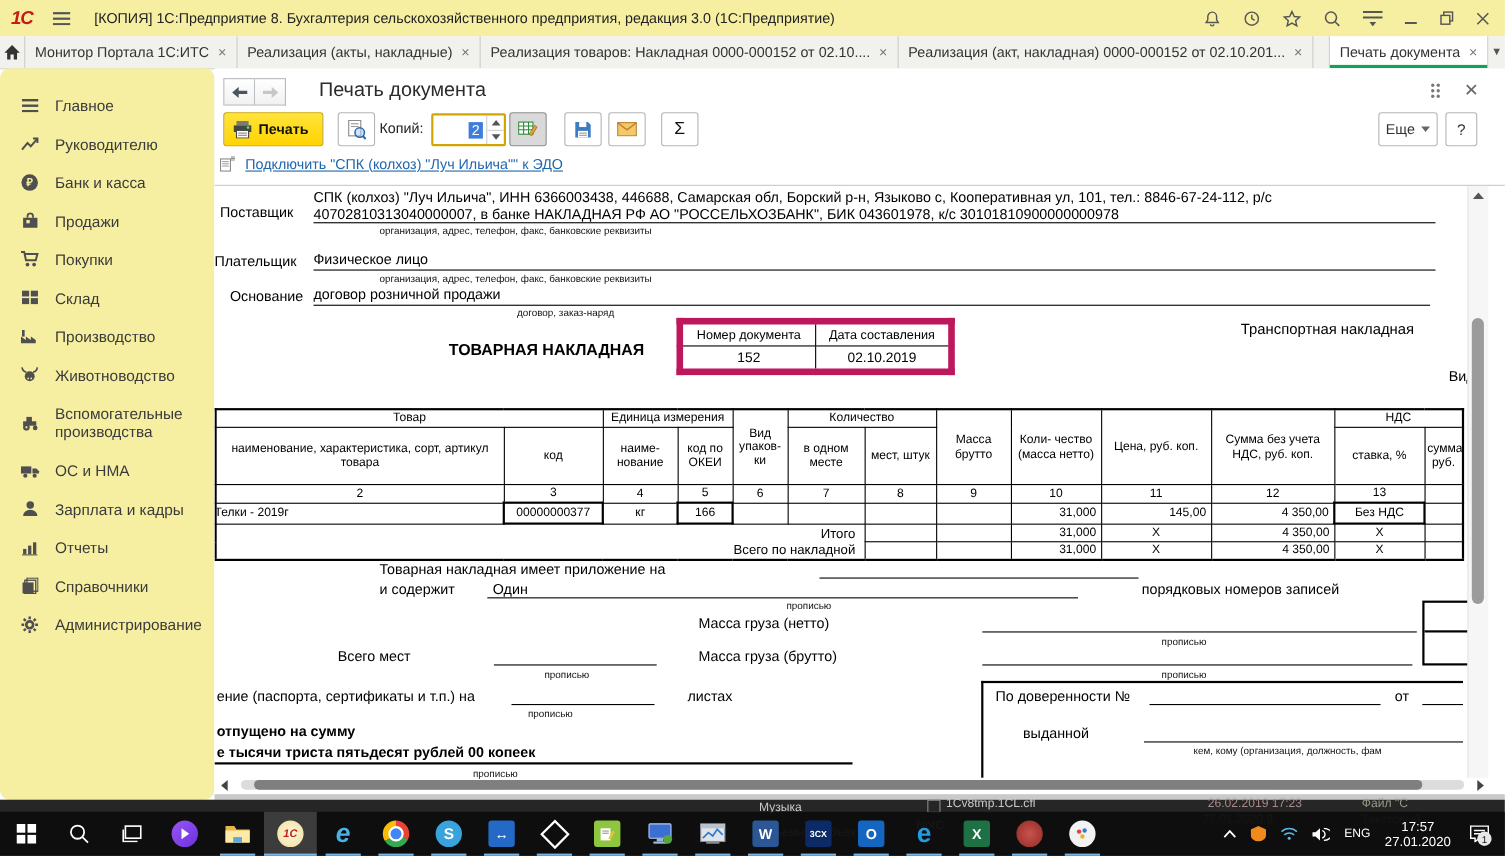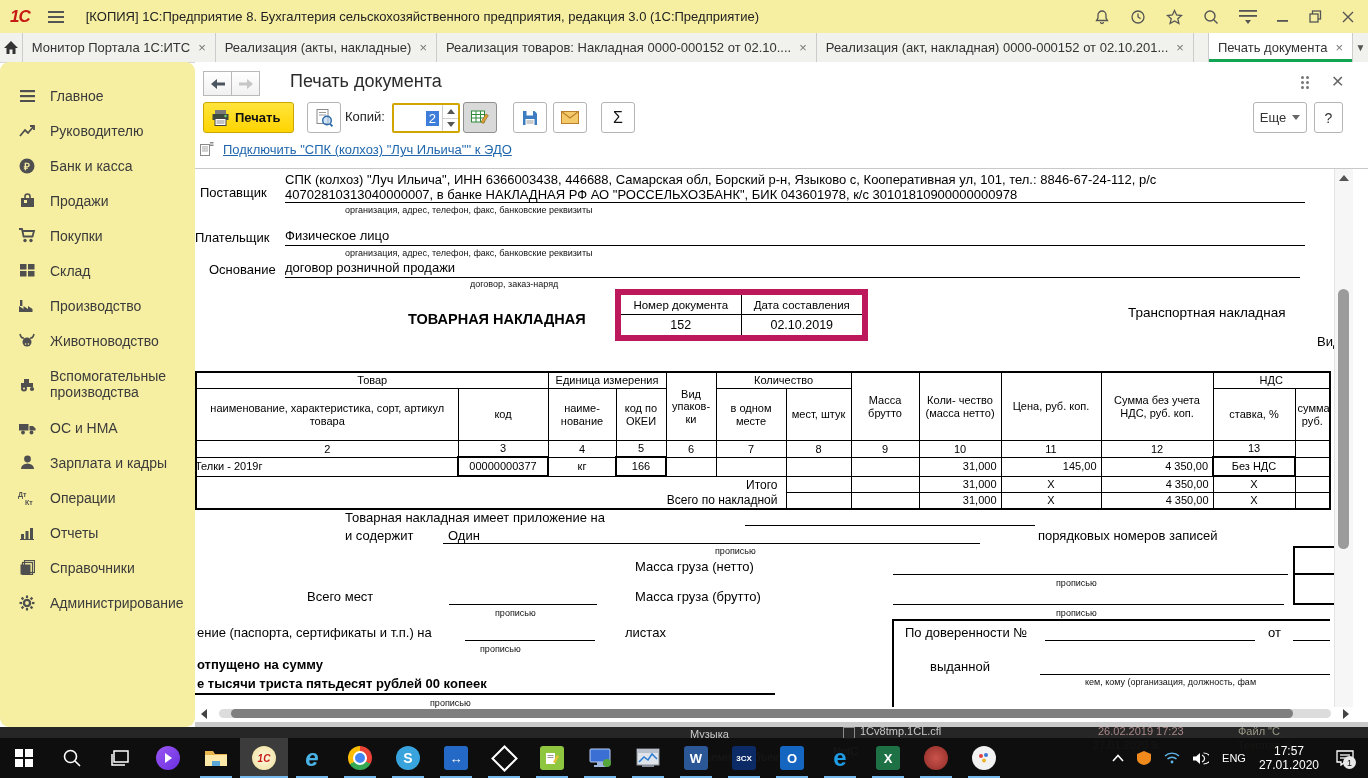--- a/index.html
+++ b/index.html
@@ -318,29 +318,20 @@
       <span class="sb-ic">
           <svg width="15" height="15" fill="#4f4f4f">
             <circle cx="7.5" cy="4" r="3.4"></circle>
             <path d="M1,14 a6.5,5.5 0 0 1 13,0 z"></path>
           </svg>
         </span>
       <span class="lbl">Зарплата и кадры</span>
     </div>
     <div class="sb-item">
       <span class="sb-ic">
-          <svg width="18" height="16">
-            <text x="0" y="7" font-size="7" font-weight="bold" fill="#4f4f4f">Дт</text>
-            <text x="7" y="15" font-size="7" font-weight="bold" fill="#4f4f4f">Кт</text>
-          </svg>
-        </span>
-      <span class="lbl">Операции</span>
-    </div>
-    <div class="sb-item">
-      <span class="sb-ic">
           <svg width="15" height="14" fill="#4f4f4f">
             <rect x="1" y="8" width="3" height="5"></rect>
             <rect x="5.5" y="5" width="3" height="8"></rect>
             <rect x="10" y="2" width="3" height="11"></rect>
             <rect x="0" y="13" width="14" height="1.3"></rect>
           </svg>
         </span>
       <span class="lbl">Отчеты</span>
     </div>
     <div class="sb-item">
@@ -514,21 +505,21 @@
           <td>Номер документа</td>
           <td>Дата составления</td>
         </tr>
         <tr>
           <td class="v">152</td>
           <td class="v">02.10.2019</td>
         </tr>
       </tbody>
         </table>
 
-      <div class="abs doc-lab" style="left:933px;top:123px;font-size:13.5px;margin-top:13px;">Транспортная накладная</div>
+      <div class="abs doc-lab" style="left:933px;top:123px;font-size:13.5px;">Транспортная накладная</div>
       <div class="abs doc-lab" style="left:1122px;top:165px">Вид</div>
 
       <table class="goods abs" style="left:0;top:202px;">
         <colgroup>
           <col style="width:262px">
             <col style="width:90px">
             <col style="width:68px">
             <col style="width:50px">
             <col style="width:50px">
             <col style="width:70px">

